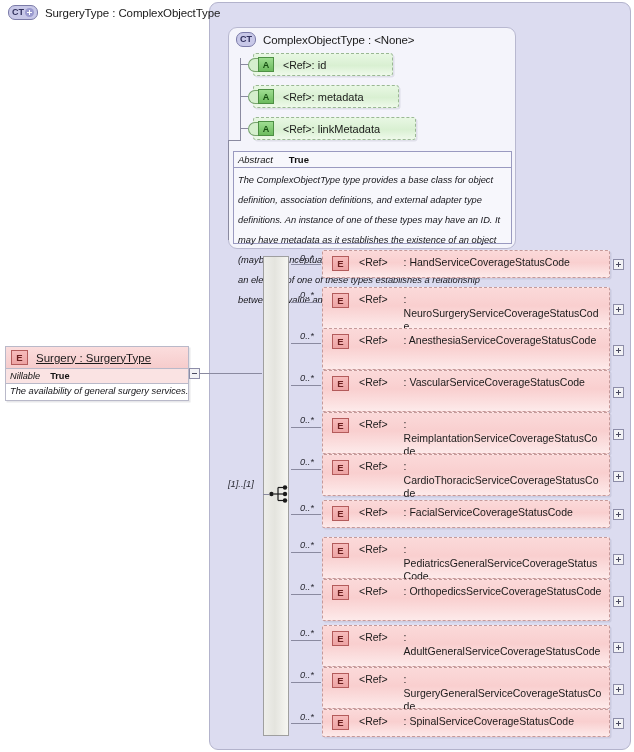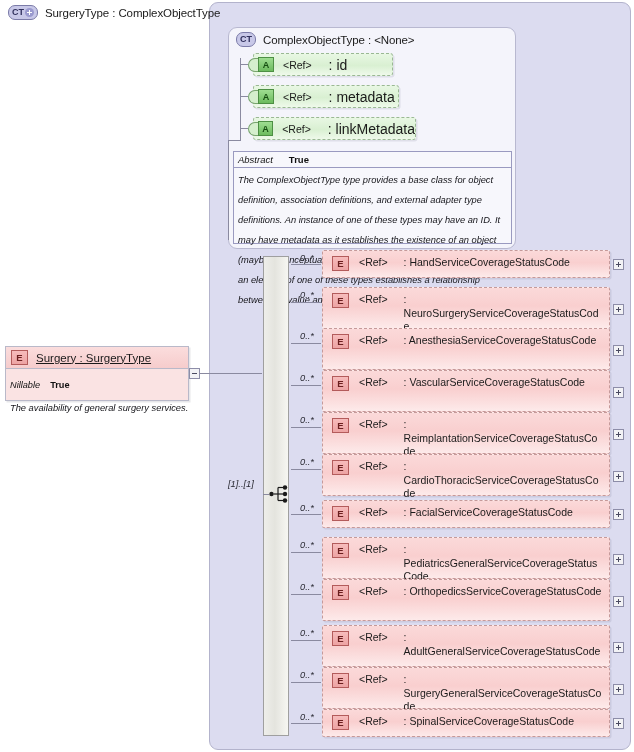--- a/index.html
+++ b/index.html
@@ -147,22 +147,21 @@
     align-items: center;
     justify-content: center;
     box-sizing: border-box;
   }
   .attr-ref {
     margin-left: 9px;
     font-size: 10.5px;
     color: #1a1a1a;
   }
   .attr-name {
-    margin-left: 17px;
-    font-size: 14px;
+    font-size: 11px;
     color: #1a1a1a;
     white-space: nowrap;
   }
 
   
   .doc-box {
     position: absolute;
     left: 233px;
     top: 151px;
     width: 279px;
@@ -232,21 +231,21 @@
     box-sizing: border-box;
     flex: none;
   }
   .elem-card-title .ttl {
     font-size: 11.5px;
     color: #1a1a1a;
     white-space: nowrap;
     text-decoration: underline;
   }
   .elem-card-prop {
-    height: 32px;
+    height: 15px;
     background: #fae3e3;
     border-bottom: 1px solid #b9b9c9;
     display: flex;
     align-items: center;
     gap: 10px;
     padding-left: 4px;
     box-sizing: border-box;
   }
   .elem-card-prop .lbl {
     font-size: 9.2px;

